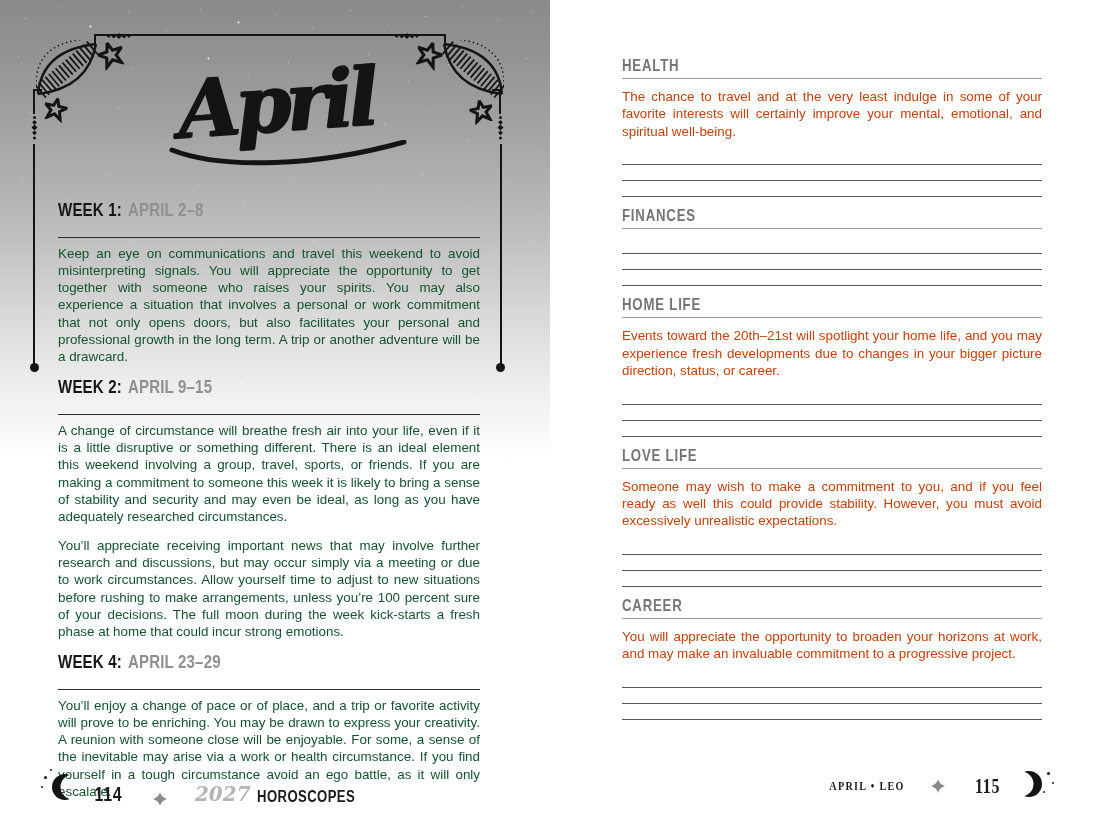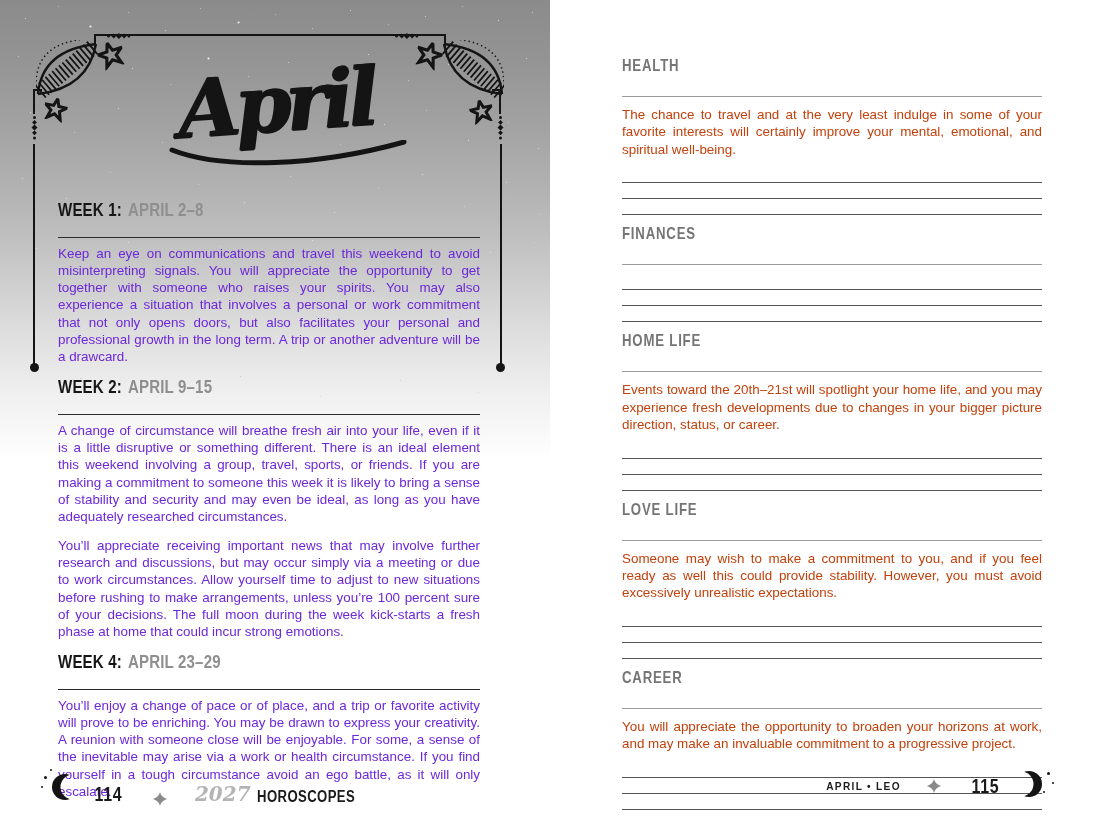--- a/index.html
+++ b/index.html
@@ -60,36 +60,36 @@
     letter-spacing:-5px;color:#141414;transform:rotate(-4deg);
     text-shadow:1px 1px 0 #141414, 2px 0 0 #141414;}
   .title-swash{position:absolute;left:168px;top:140px;}
 
   
   .weeks{position:absolute;left:58px;top:200px;width:422px;}
   .week-head{border-bottom:1.5px solid #2c2c2c;padding-bottom:16px;margin-bottom:7px;}
   .week-head-inner{display:inline-block;transform:scaleX(.86);transform-origin:left bottom;
     white-space:nowrap;font-weight:bold;font-size:17.5px;letter-spacing:.2px;color:#161616;}
   .wk-range{color:#8f8f8f;margin-left:7px;font-weight:700;}
-  .wk-text{margin:0 0 12px 0;font-size:13.4px;line-height:1.28;text-align:justify;color:#6d28d9;}
+  .wk-text{margin:0 0 12px 0;font-size:13.4px;line-height:1.28;text-align:justify;color:#14532d;}
 
   
   .page-right{position:absolute;left:550px;top:0;width:550px;height:838px;background:#fff;}
   .rp-content{position:absolute;left:72px;top:56px;width:420px;}
   .rp-sec{margin-bottom:9px;}
-  .rp-head{border-bottom:1.3px solid #9a9a9a;padding-bottom:21px;margin-bottom:9px;}
+  .rp-head{border-bottom:1.3px solid #9a9a9a;padding-bottom:3px;margin-bottom:9px;}
   .rp-head-inner{display:inline-block;transform:scaleX(.8);transform-origin:left bottom;
     font-weight:bold;font-size:16.5px;letter-spacing:1px;color:#757575;}
   .rp-text{margin:0;font-size:13.4px;line-height:1.3;text-align:justify;color:#c2410c;}
   .rp-lines .wl{height:0;border-top:1.2px solid #555;margin-top:15px;}
   .rp-lines .wl:first-child{margin-top:24px;}
 
   
   .footer-l{position:absolute;left:52px;top:766px;display:flex;align-items:flex-end;height:40px;}
-  .footer-r{position:absolute;right:58px;top:766px;display:flex;align-items:center;height:40px;}
+  .footer-r{position:absolute;right:58px;top:766px;display:flex;align-items:center;height:40px;font-family:Liberation Serif, serif;}
   .page-num{font-weight:bold;font-size:21px;color:#1a1a1a;display:inline-block;
     transform:scaleX(.76);letter-spacing:1px;}
   .series-year{font-family:"DejaVu Serif",serif;font-style:italic;font-weight:bold;
     font-size:20px;color:#b4b4b4;margin-right:6px;}
   .series-title{font-weight:bold;font-size:16px;color:#1a1a1a;display:inline-block;
     transform:scaleX(.82);transform-origin:left center;letter-spacing:.5px;}
   .spine-label{font-weight:bold;font-size:11.5px;letter-spacing:1.5px;color:#1c1c1c;
     display:inline-block;transform:scaleX(.88);transform-origin:right center;}
   .moon-wrap{position:relative;}
   .sparkle{position:absolute;border-radius:50%;background:#141414;}

